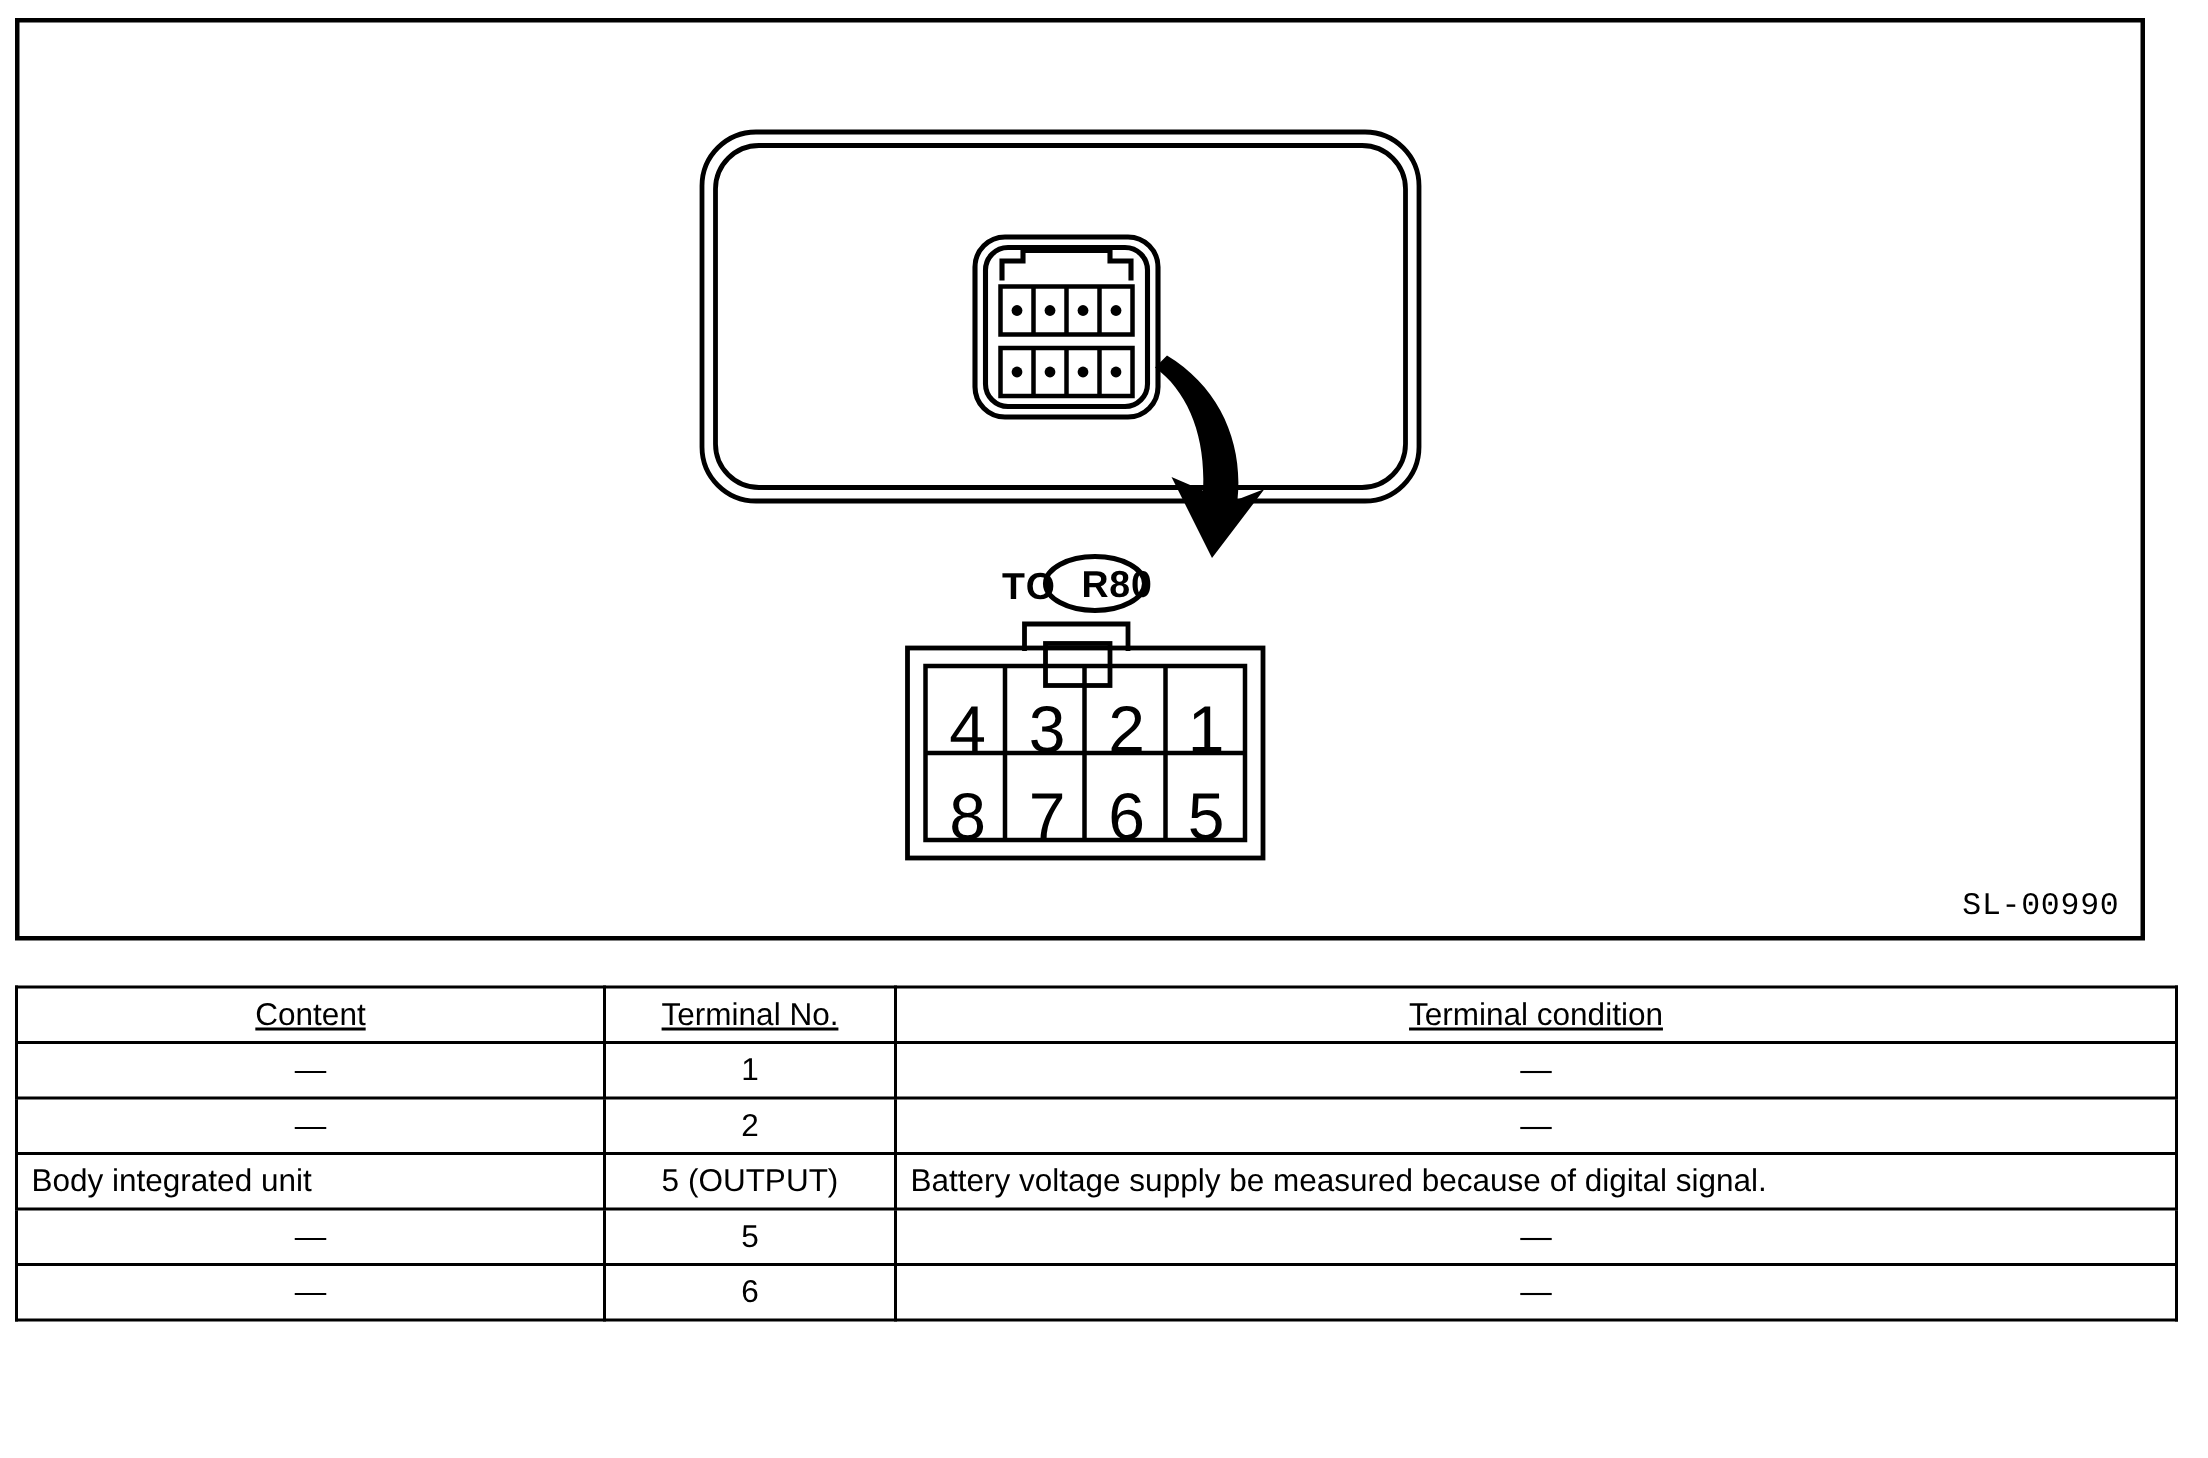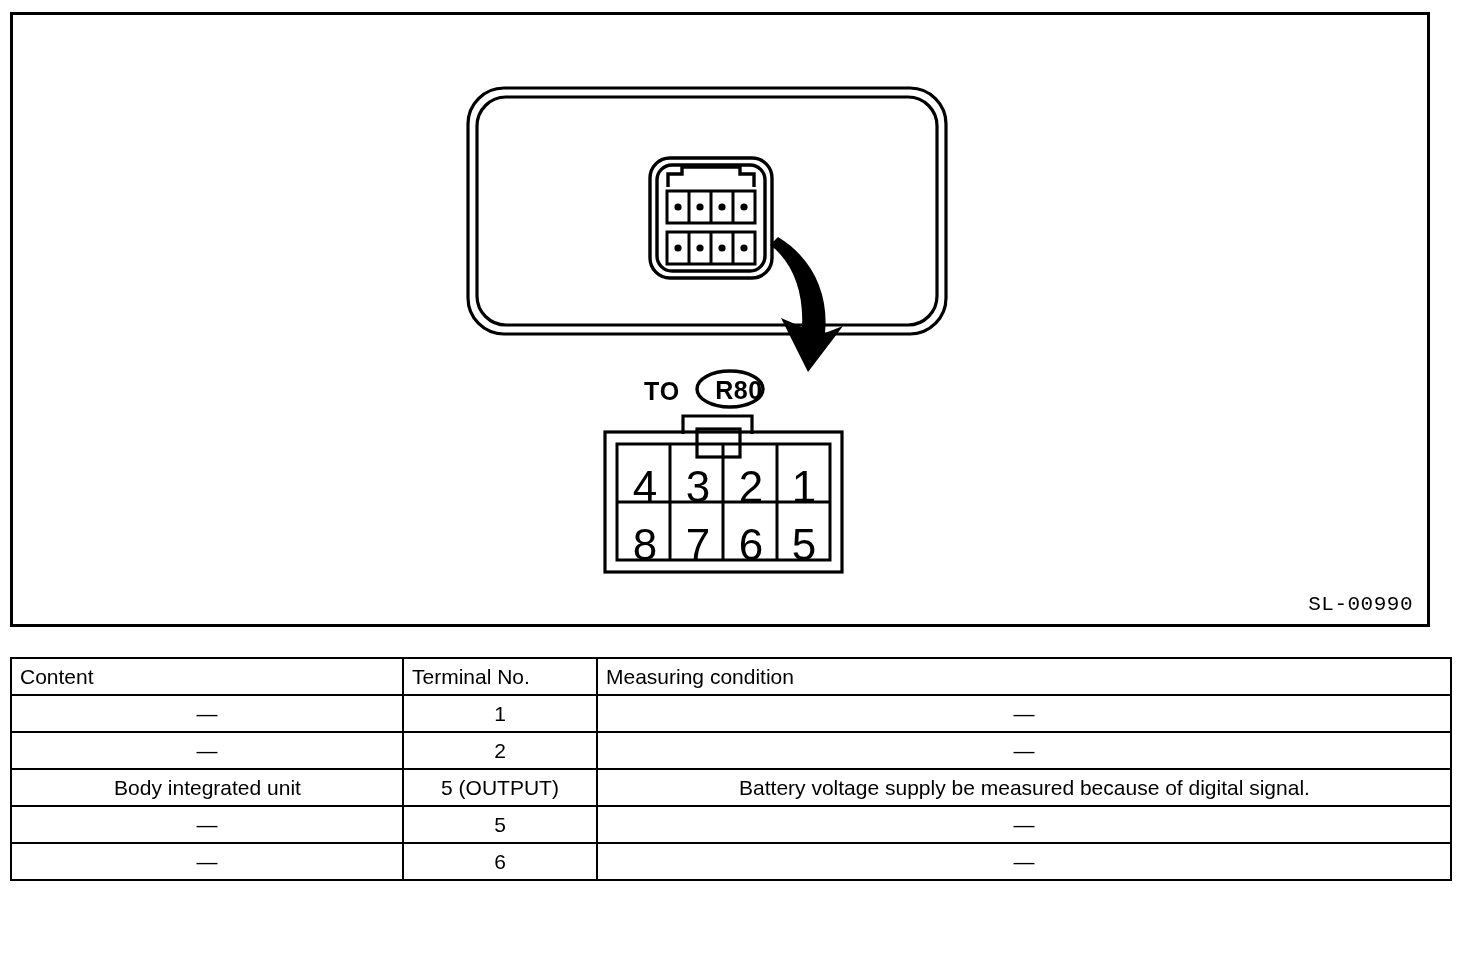--- a/index.html
+++ b/index.html
@@ -48,32 +48,33 @@
     font-family: Liberation Mono, monospace;
     white-space: nowrap;
   }
 
   
   .svg-label {
     position: absolute;
     font-family: "Liberation Sans", sans-serif;
     font-weight: bold;
     white-space: nowrap;
+    margin-left: 24px;
   }
   #to-label {
     left: 631px;
     top: 362px;
     font-size: 25px;
     letter-spacing: 1px;
   }
   #r80-label {
     left: 684px;
     top: 361px;
     width: 84px;
-    text-align: center;
+    text-align: left;
     font-size: 25px;
     letter-spacing: 0.5px;
   }
 
   
   .pin-number {
     position: absolute;
     font-family: "Liberation Sans", sans-serif;
     font-size: 44px;
     font-weight: normal;
@@ -101,24 +102,25 @@
   #spec-table td {
     border: 2px solid #000;
     height: 37px;
     padding: 0 8px;
     font-weight: normal;
     box-sizing: border-box;
     overflow: hidden;
     white-space: nowrap;
   }
   #spec-table th {
-    text-align: left;
+    text-align: center;
+    text-decoration: underline;
   }
   #spec-table td.center { text-align: center; }
-  #spec-table td.left   { text-align: center; padding-left: 9px; }
+  #spec-table td.left   { text-align: left; padding-left: 9px; }
 </style>
 </head>
 <body>
 
 <div id="figure-frame">
 
   <svg id="figure-svg" viewBox="0 0 1414 609" preserveAspectRatio="none" xmlns="http://www.w3.org/2000/svg">
 
     <g fill="none" stroke="#000">
       <rect x="455" y="73" width="478" height="246" rx="36" ry="36" stroke-width="3.2"></rect>
@@ -204,21 +206,21 @@
 <table id="spec-table">
   <colgroup>
     <col class="col-content">
     <col class="col-terminal">
     <col class="col-condition">
   </colgroup>
   <thead>
     <tr>
       <th>Content</th>
       <th>Terminal No.</th>
-      <th>Measuring condition</th>
+      <th>Terminal condition</th>
     </tr>
   </thead>
   <tbody id="table-body">
       <tr>
         <td class="center">—</td>
         <td class="center">1</td>
         <td class="center">—</td>
       </tr>
       <tr>
         <td class="center">—</td>

